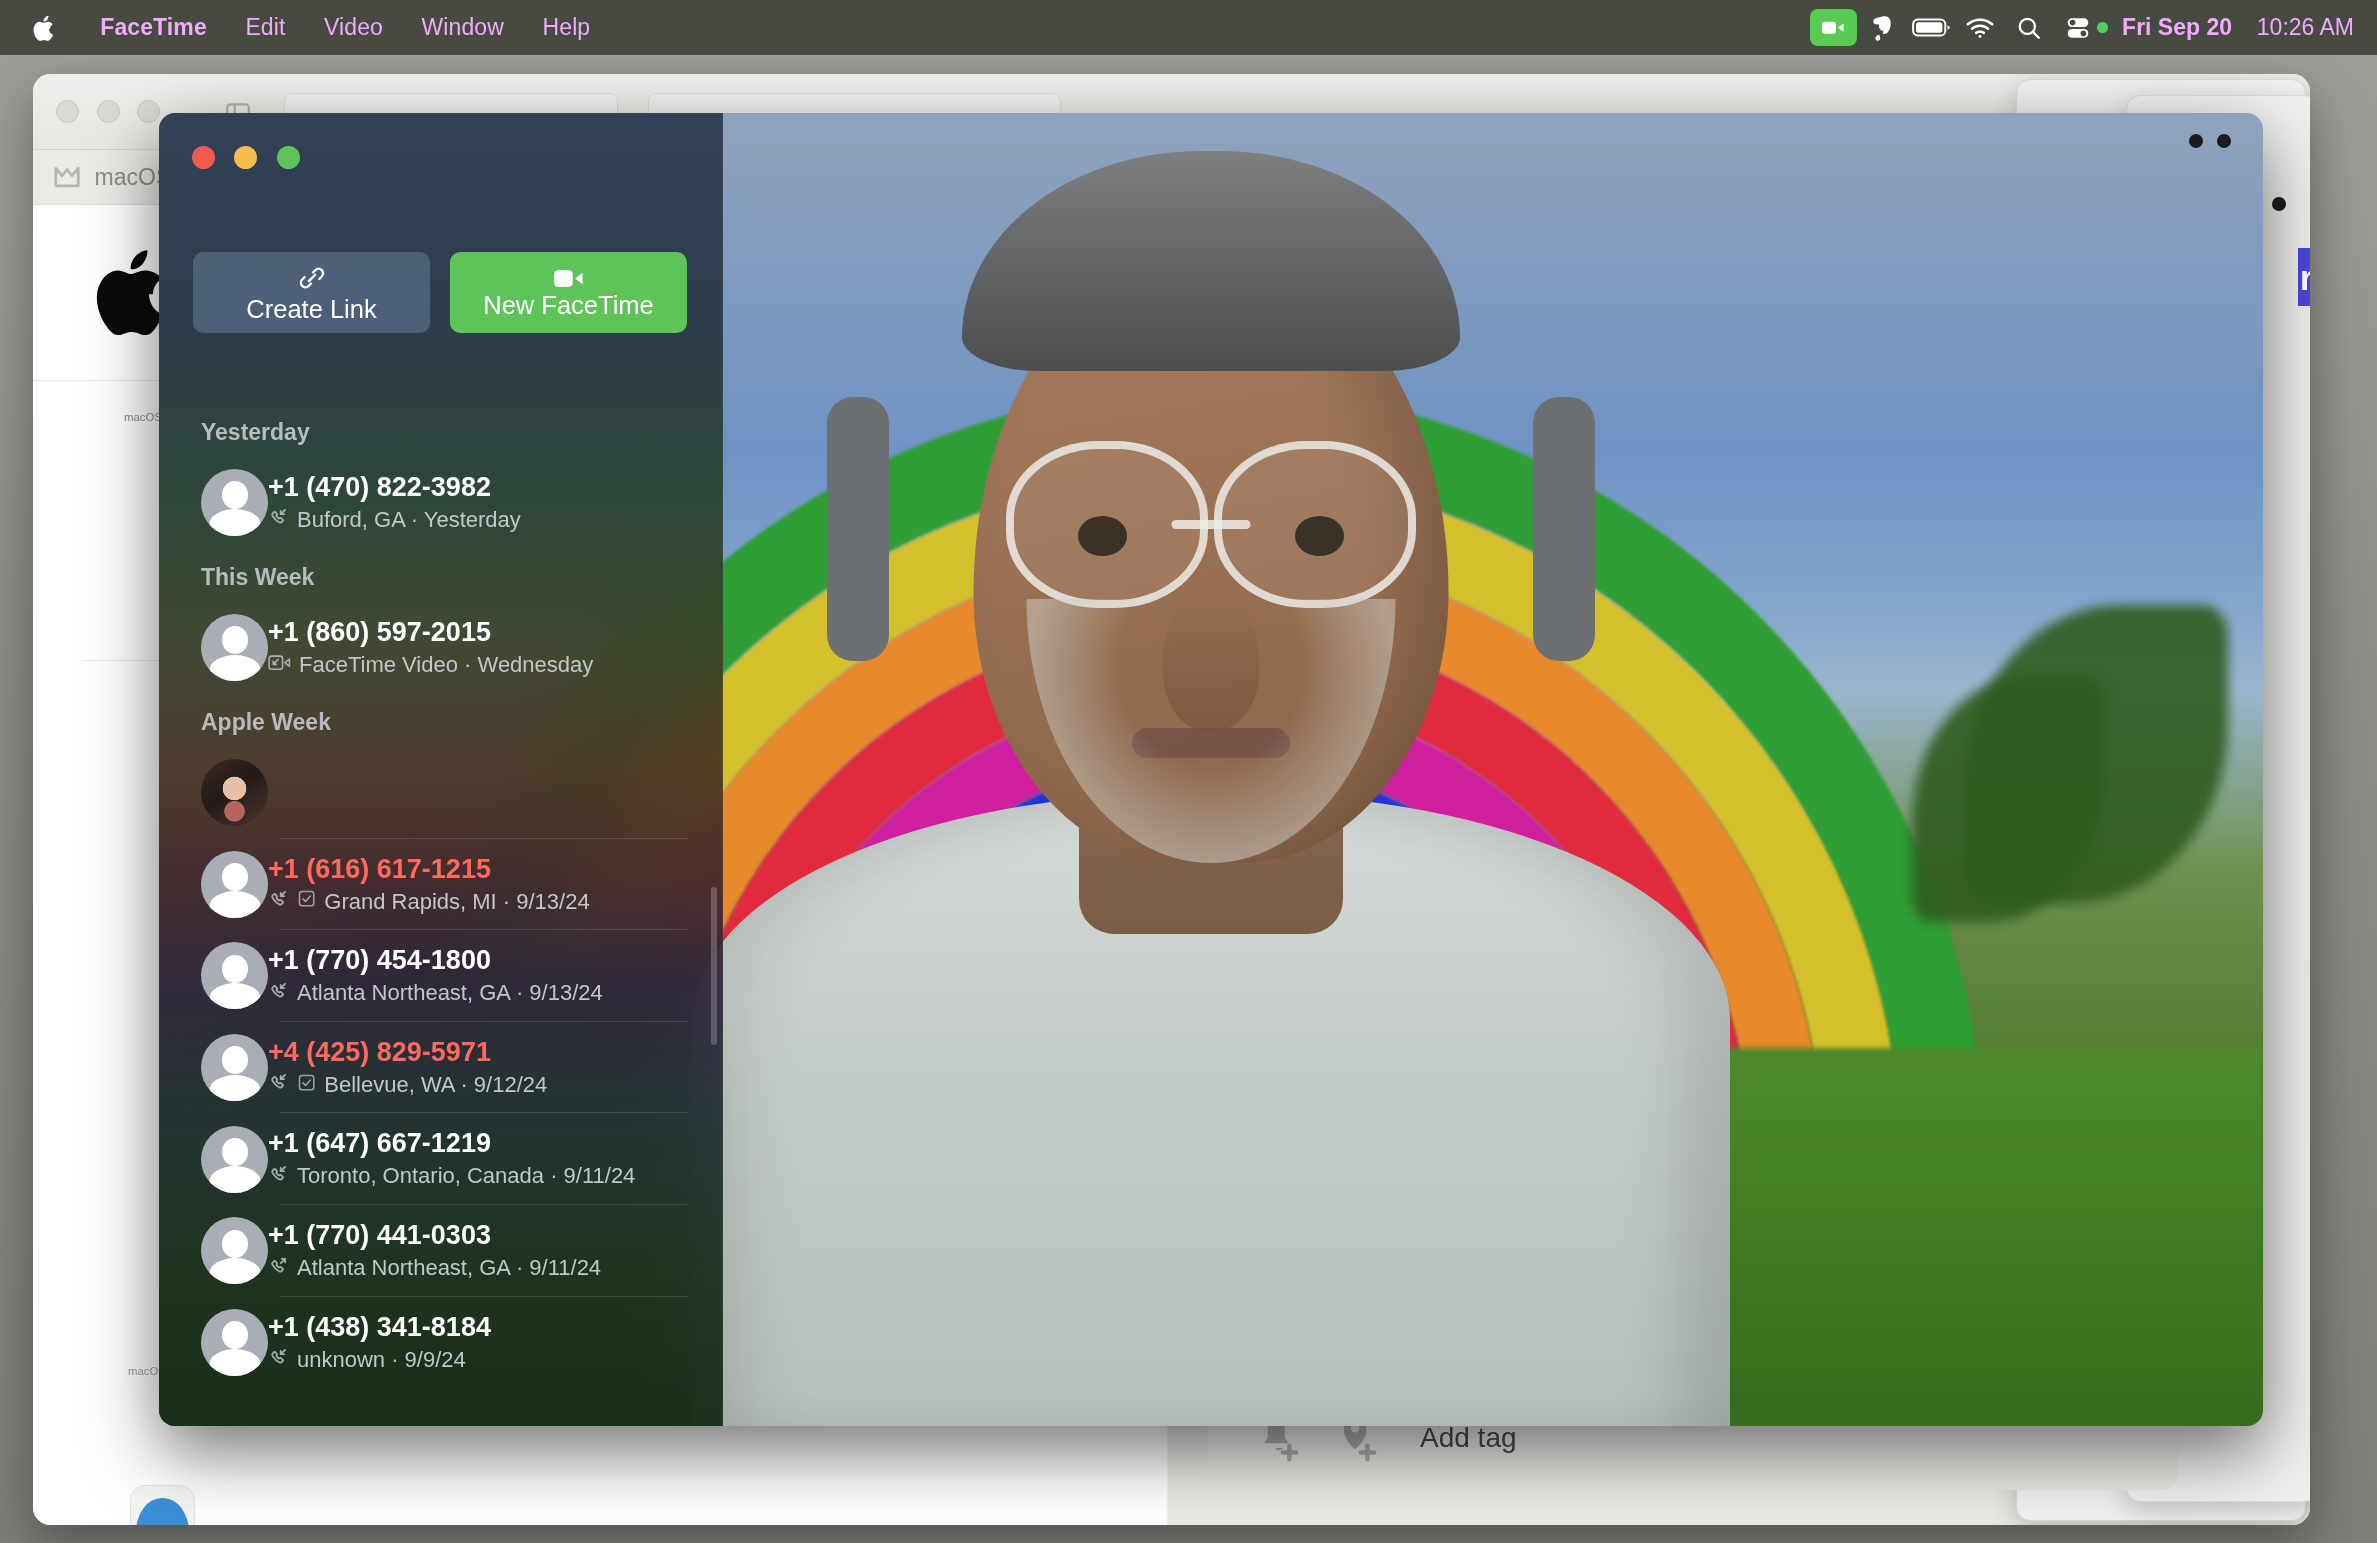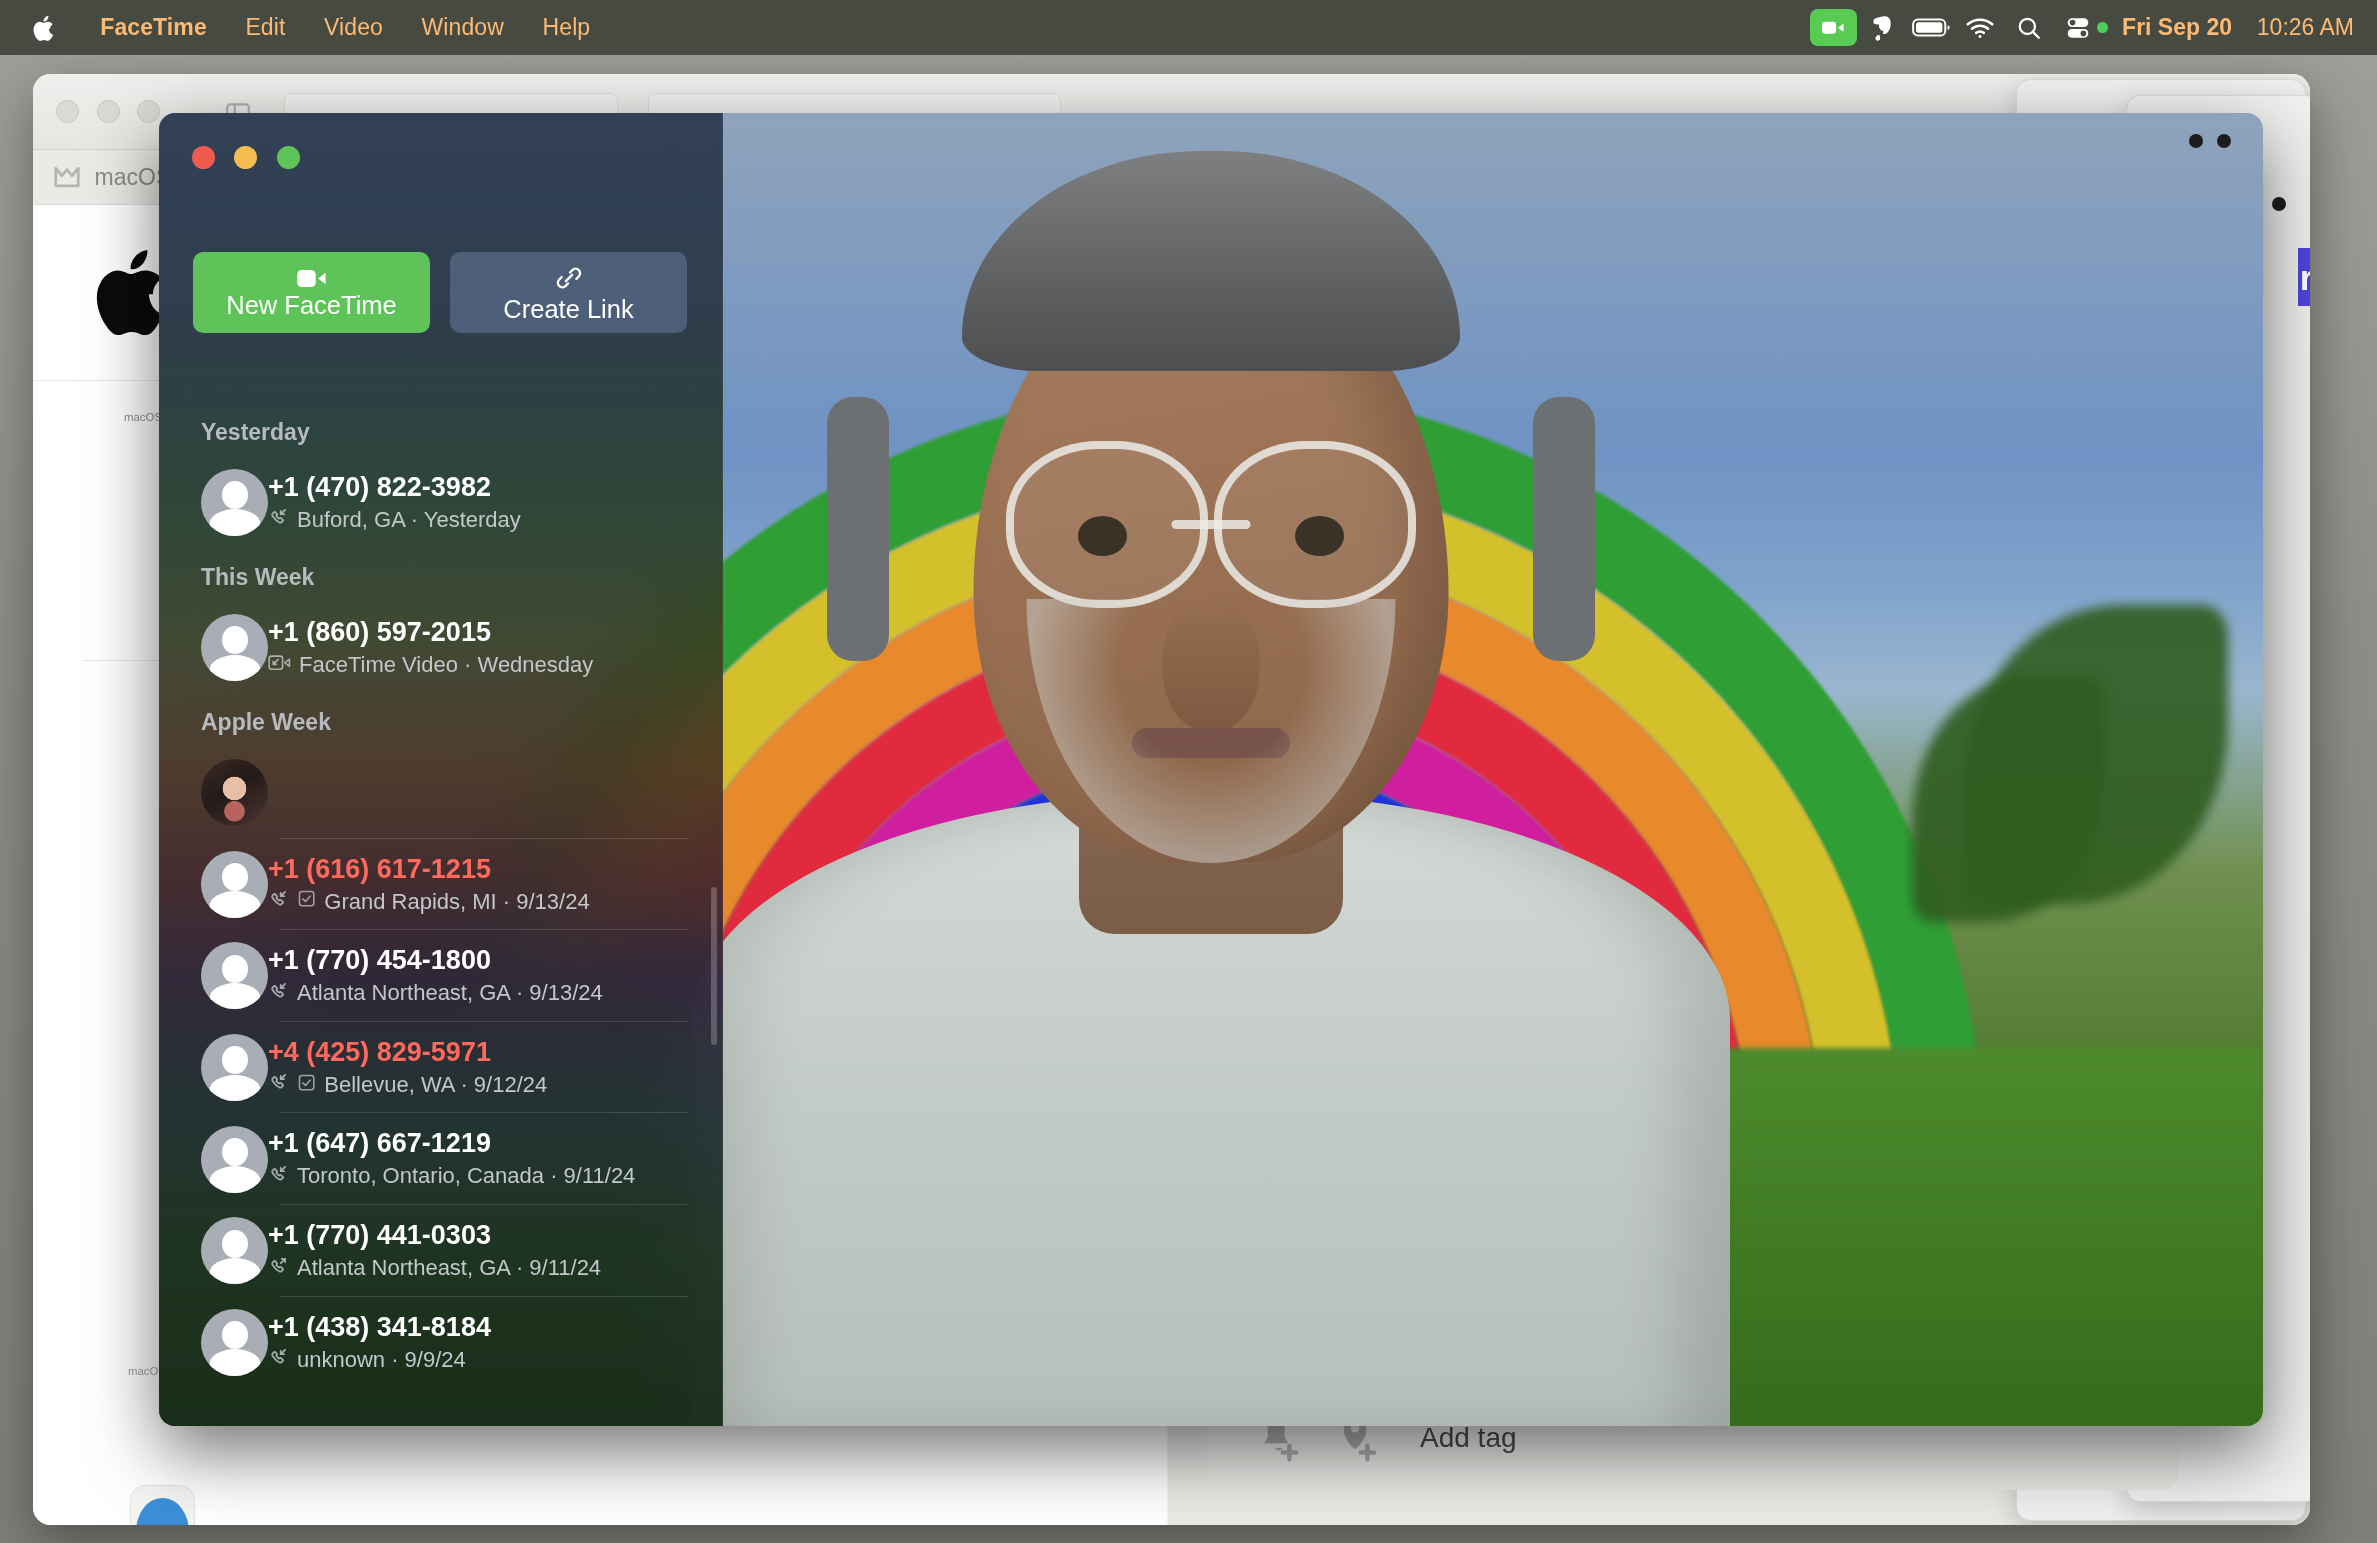--- a/index.html
+++ b/index.html
@@ -16,21 +16,21 @@
     background:
       linear-gradient(180deg,#9fa09b 0%,#8d8e89 40%,#7e7f7a 100%);
   }
 
   
   #menubar{
     position:absolute; left:0; top:0; width:2377px; height:55px;
     background:#464a40;
     display:flex; 
     z-index:90;
-    color:#fdba74;
+    color:#f0abfc;
     font-size:23px;
   }
   .mb-left{ display:flex; align-items:center; gap:0; padding-left:30px; }
   .mb-apple{ width:30px; height:35px; display:flex; align-items:center; justify-content:center; margin-right:21px;}
   .mb-item{ padding:0 19.3px; font-size:23px; letter-spacing:0.1px; white-space:nowrap; }
   .mb-item.bold{ font-weight:bold; }
   .mb-right{ margin-left:auto; display:flex; align-items:center; gap:0; padding-right:23px;}
   .mb-ricon{ width:49px; height:37px; display:flex; align-items:center; justify-content:center;}
   .mb-green-badge{
     width:47px;height:37px;border-radius:8px;background:#5dc martial;}
@@ -462,39 +462,39 @@
 
 <div id="sidebar">
 
   <div class="ft-lights">
     <span class="ft-light l-red"></span>
     <span class="ft-light l-yellow"></span>
     <span class="ft-light l-green"></span>
   </div>
 
   <div id="ft-actions">
-    <button class="ft-btn" id="new-ft">
-      <span>
-        <svg viewBox="0 0 26 18" width="32" height="23">
-            <rect x="1" y="2" width="15" height="14" rx="3.6" fill="#fff"></rect>
-            <path d="M18 9l6-4.6v9.2z" fill="#fff"></path>
-          </svg>
-      </span>
-      <span class="lbl">New FaceTime</span>
-    </button>
     <button class="ft-btn" id="create-link">
       <span>
         <svg viewBox="0 0 24 24" width="30" height="30" fill="none" stroke="#fff" stroke-width="1.9" stroke-linecap="round">
             <path d="M9.5 14.5 14.5 9.5"></path>
             <path d="M12.8 7.6l1.9-1.9a3.6 3.6 0 0 1 5.1 5.1l-1.9 1.9"></path>
             <path d="M11.2 16.4l-1.9 1.9a3.6 3.6 0 0 1-5.1-5.1l1.9-1.9"></path>
           </svg>
       </span>
       <span class="lbl">Create Link</span>
     </button>
+    <button class="ft-btn" id="new-ft">
+      <span>
+        <svg viewBox="0 0 26 18" width="32" height="23">
+            <rect x="1" y="2" width="15" height="14" rx="3.6" fill="#fff"></rect>
+            <path d="M18 9l6-4.6v9.2z" fill="#fff"></path>
+          </svg>
+      </span>
+      <span class="lbl">New FaceTime</span>
+    </button>
   </div>
 
   <div id="calllist">
       <div class="grp-head">Yesterday</div>
       <div class="call-row">
         <div class="avatar">
           <span class="ahead"></span>
           <span class="abody"></span>
         </div>
         <div class="call-main">

